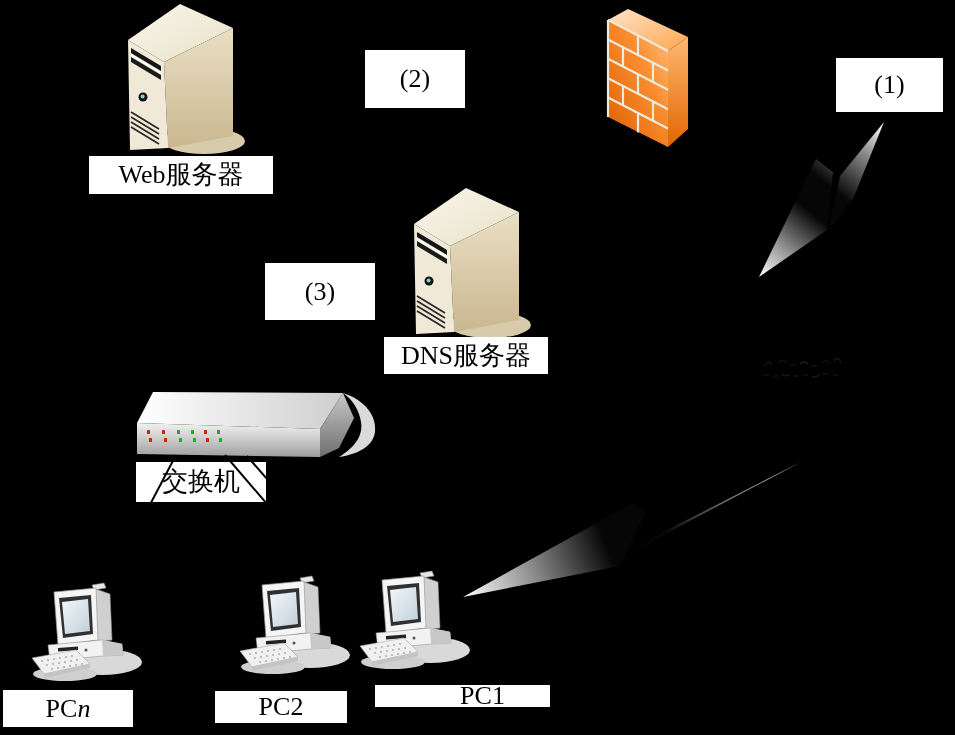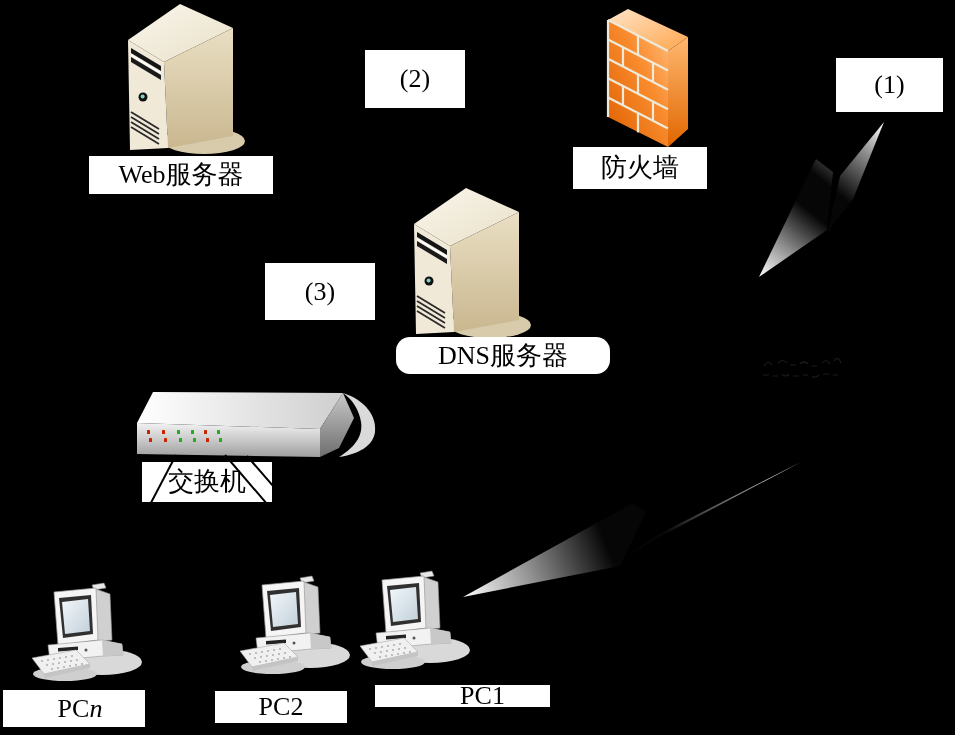--- a/index.html
+++ b/index.html
@@ -5,23 +5,23 @@
   html,body{margin:0;padding:0;background:#000;}
   .stage{position:relative;width:955px;height:735px;background:#000;overflow:hidden;
          font-family:"Liberation Serif","DejaVu Serif",serif;}
   .layer{position:absolute;left:0;top:0;}
   .label{position:absolute;background:#ffffff;color:#000;display:flex;
          align-items:center;justify-content:center;font-size:26px;line-height:1;
          font-family:"Liberation Serif","DejaVu Serif",serif;z-index:2;}
   .label i{font-style:italic;}
   #lbl-web{left:89px;top:156px;width:184px;height:38px;font-family:Liberation Serif, serif;}
   #lbl-fw{left:573px;top:147px;width:134px;height:42px;}
-  #lbl-dns{left:396px;top:337px;width:214px;height:37px;border-radius:14px;}
-  #lbl-sw{left:142px;top:462px;width:130px;height:40px;text-align:right;}
-  #lbl-pcn{left:3px;top:690px;width:130px;height:37px;padding-left:12px;}
+  #lbl-dns{left:384px;top:337px;width:164px;height:37px;}
+  #lbl-sw{left:136px;top:462px;width:130px;height:40px;text-align:right;}
+  #lbl-pcn{left:3px;top:690px;width:130px;height:37px;}
   #lbl-pc2{left:215px;top:691px;width:132px;height:32px;}
   #lbl-pc1{left:375px;top:685px;width:135px;height:22px;padding-left:40px;}
   #lbl-b1{left:836px;top:58px;width:107px;height:54px;}
   #lbl-b2{left:365px;top:50px;width:100px;height:58px;}
   #lbl-b3{left:265px;top:263px;width:110px;height:57px;}
   svg{display:block;}
   #icons-layer{z-index:1;}
   #links-layer{z-index:3;pointer-events:none;}
 </style>
 </head>
@@ -169,21 +169,20 @@
         <rect x="86" y="50" width="3" height="4" rx="0.5" fill="#22AA22"></rect>
       </g>
     </g>
 
     <use href="#sym-pc" transform="translate(30,582)"></use>
     <use href="#sym-pc" transform="translate(238,575)"></use>
     <use href="#sym-pc" transform="translate(358,570)"></use>
   </svg>
 
   <div class="label" id="lbl-web">Web服务器</div>
-  <div class="label" id="lbl-fw">防火墙</div>
   <div class="label" id="lbl-dns">DNS服务器</div>
   <div class="label" id="lbl-sw">交换机</div>
   <div class="label" id="lbl-pcn">
       <span>PC</span>
       <i>n</i>
     </div>
   <div class="label" id="lbl-pc2">PC2</div>
   <div class="label" id="lbl-pc1">PC1</div>
   <div class="label" id="lbl-b1">(1)</div>
   <div class="label" id="lbl-b2">(2)</div>

